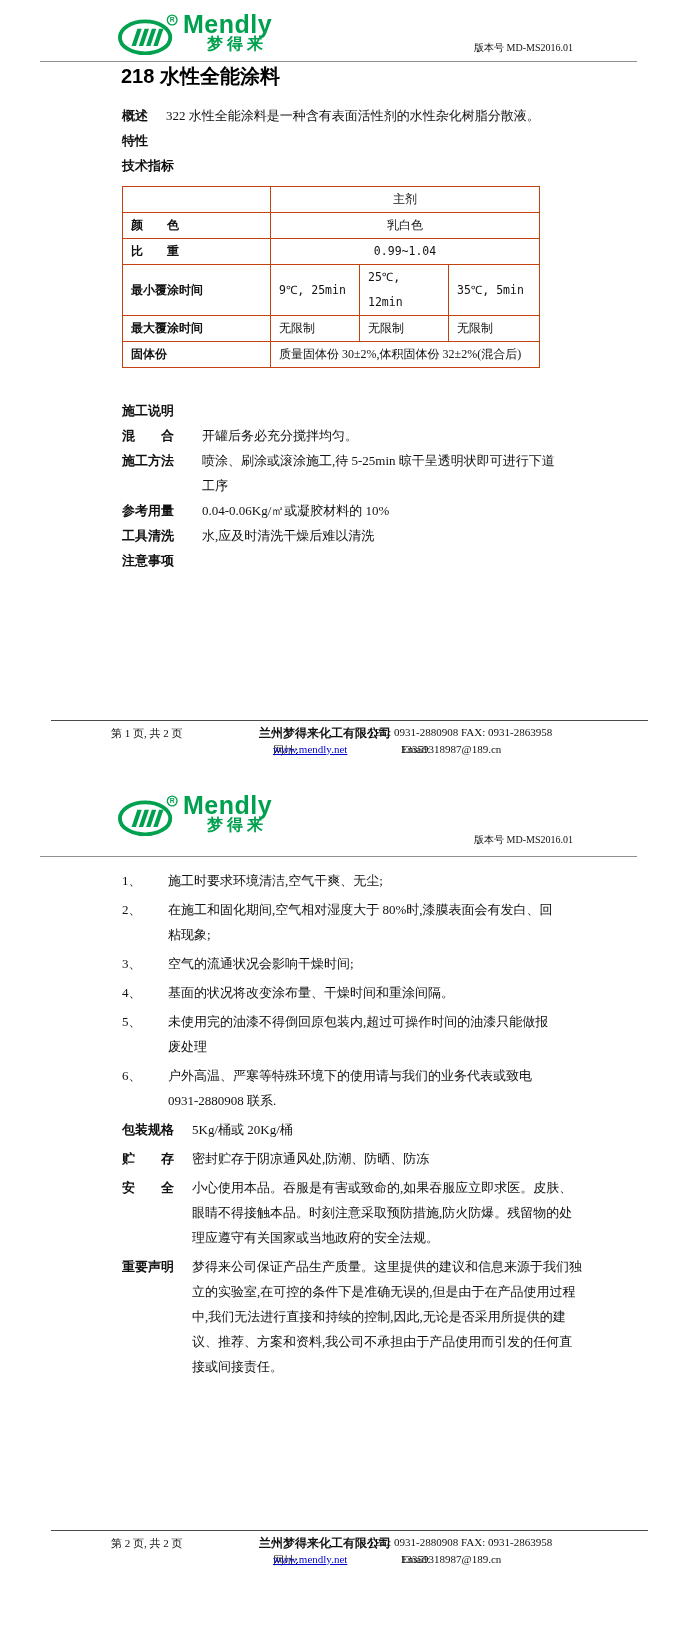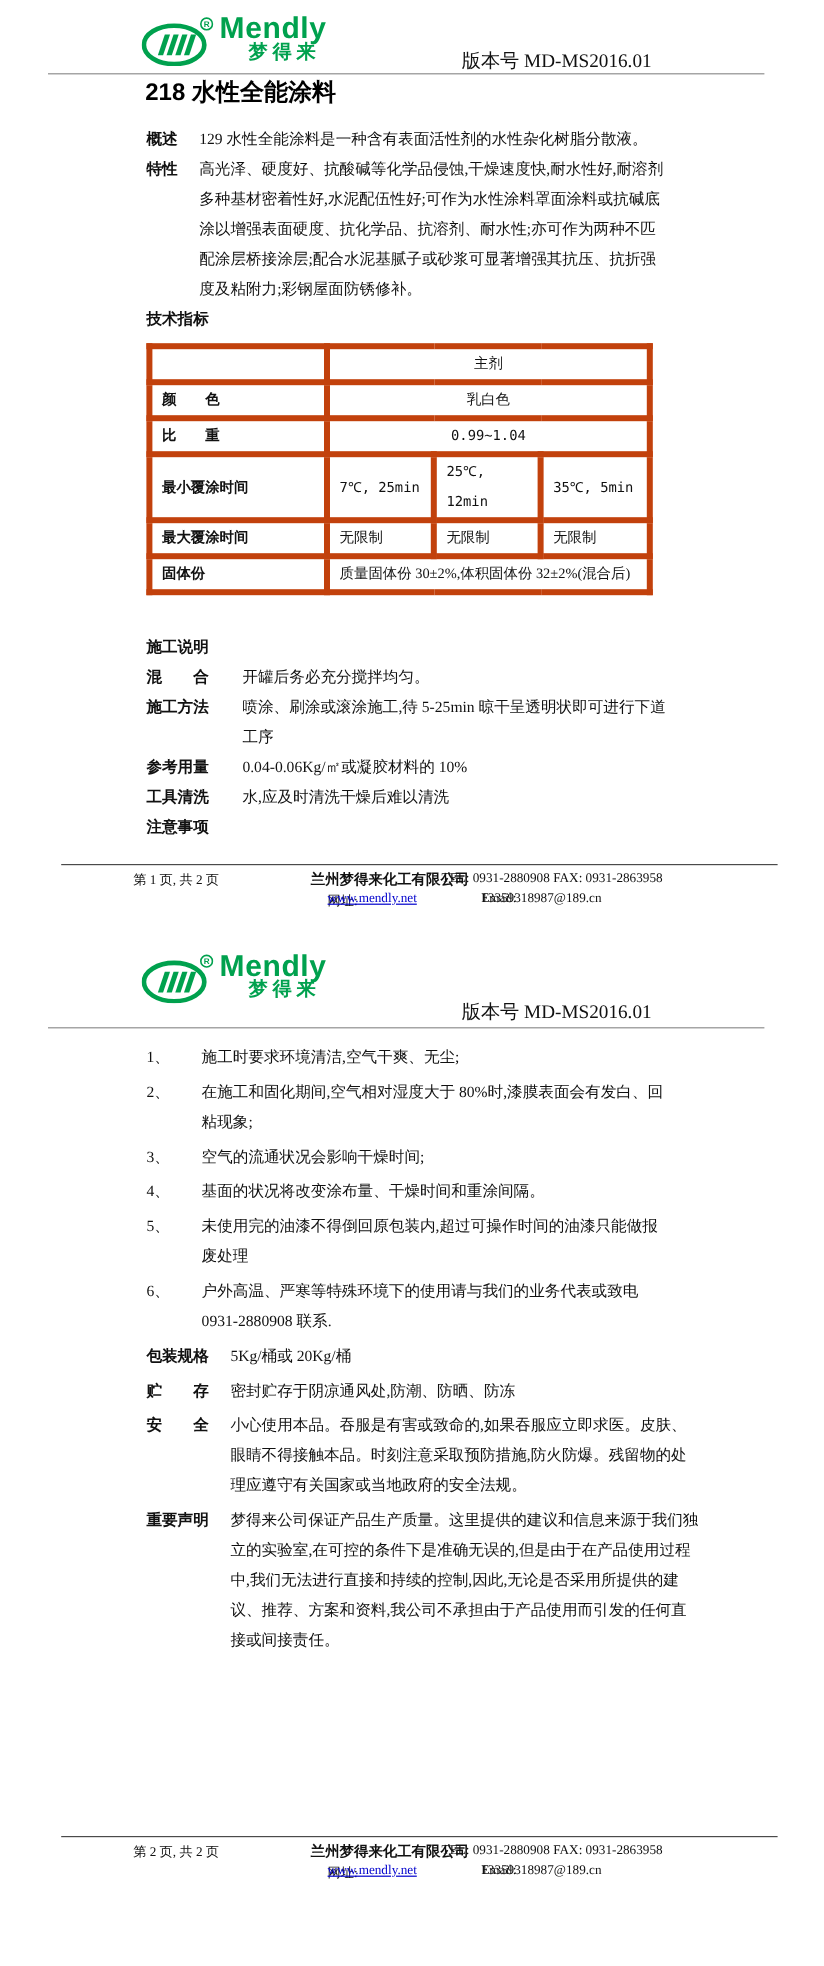--- a/index.html
+++ b/index.html
@@ -14,21 +14,21 @@
 
   
   .logo{position:absolute;left:118px;display:flex;align-items:flex-start;}
   #page1 .logo{top:14px;}
   #page2 .logo{top:10px;}
   .logo-text{margin-left:5px;}
   .brand{font-family:"Liberation Sans","DejaVu Sans",sans-serif;font-weight:800;
          font-size:25px;line-height:21px;color:#00A14E;letter-spacing:0.5px;}
   .brand-cn{font-family:"Liberation Sans","DejaVu Sans",sans-serif;font-weight:bold;
          font-size:16px;line-height:17px;color:#00A14E;letter-spacing:4px;padding-left:24px;}
-  .version{position:absolute;right:144px;font-size:16px;color:#111;}
+  .version{position:absolute;right:114px;font-size:10px;color:#111;}
   #page1 .version{top:41px;}
   #page2 .version{top:48px;}
   .hrule{position:absolute;left:40px;width:597px;height:1px;background:#8f8f8f;}
   #page1 .hrule{top:61px;}
   #page2 .hrule{top:71px;}
 
   .title{position:absolute;left:121px;top:63px;margin:0;
          font-family:"Liberation Sans","DejaVu Sans",sans-serif;
          font-size:20px;font-weight:bold;color:#000;}
 
@@ -42,21 +42,21 @@
              font-size:13px;line-height:25px;margin:0;}
   .row{display:grid;grid-template-columns:28px 390px;column-gap:16px;}
   .c-row{display:grid;grid-template-columns:64px 364px;column-gap:16px;}
   .n-row{display:grid;grid-template-columns:30px 392px;column-gap:16px;margin-bottom:4px;}
   .f-row{display:grid;grid-template-columns:56px 390px;column-gap:14px;margin-bottom:4px;}
   .mt28{margin-top:30px;}
 
   
   .spec-table{border-collapse:collapse;table-layout:fixed;width:417px;margin-top:8px;
               font-size:12px;}
-  .spec-table td{border:5px solid #c2410c;height:23px;padding:0 8px;vertical-align:middle;}
+  .spec-table td{border:1px solid #c2410c;height:23px;padding:0 8px;vertical-align:middle;}
   .spec-table td.center{text-align:center;padding:0 2px;}
   .spec-table .lblcell{font-family:"Liberation Sans","DejaVu Sans",sans-serif;font-weight:bold;}
   .mono{font-family:"DejaVu Sans Mono","Liberation Mono",monospace;font-size:11.5px;}
 
   
   .footer{position:absolute;left:11px;width:687px;height:50px;font-size:11px;}
   #page1 .footer{top:720px;}
   #page2 .footer{top:1530px;}
   .f-line{position:absolute;left:40px;top:0;width:597px;height:1px;background:#4a4a4a;}
   .footer span,.footer a{position:absolute;white-space:nowrap;}
@@ -94,26 +94,25 @@
   </div>
   <span class="version">版本号 MD-MS2016.01</span>
   <div class="hrule"></div>
 
   <h1 class="title">218 水性全能涂料</h1>
 
   <div class="content">
 
     <div class="row">
       <span class="lbl">概述</span>
-      <p>129 水性全能涂料是一种含有表面活性剂的水性杂化树脂分散液。</p>
+      <p>322 水性全能涂料是一种含有表面活性剂的水性杂化树脂分散液。</p>
     </div>
 
     <div class="row">
       <span class="lbl">特性</span>
-      <p>高光泽、硬度好、抗酸碱等化学品侵蚀,干燥速度快,耐水性好,耐溶剂多种基材密着性好,水泥配伍性好;可作为水性涂料罩面涂料或抗碱底涂以增强表面硬度、抗化学品、抗溶剂、耐水性;亦可作为两种不匹配涂层桥接涂层;配合水泥基腻子或砂浆可显著增强其抗压、抗折强度及粘附力;彩钢屋面防锈修补。</p>
     </div>
 
     <h2 class="sec-label">技术指标</h2>
 
     <table class="spec-table">
       <colgroup>
           <col style="width:148px">
           <col style="width:89px">
           <col style="width:89px">
           <col style="width:91px">
@@ -126,21 +125,21 @@
       <tr>
         <td class="lblcell">颜　　色</td>
         <td colspan="3" class="center">乳白色</td>
       </tr>
       <tr>
         <td class="lblcell">比　　重</td>
         <td colspan="3" class="center mono">0.99~1.04</td>
       </tr>
       <tr>
         <td class="lblcell">最小覆涂时间</td>
-        <td class="mono">7℃, 25min</td>
+        <td class="mono">9℃, 25min</td>
         <td class="mono">25℃, 12min</td>
         <td class="mono">35℃, 5min</td>
       </tr>
       <tr>
         <td class="lblcell">最大覆涂时间</td>
         <td>无限制</td>
         <td>无限制</td>
         <td>无限制</td>
       </tr>
       <tr>

